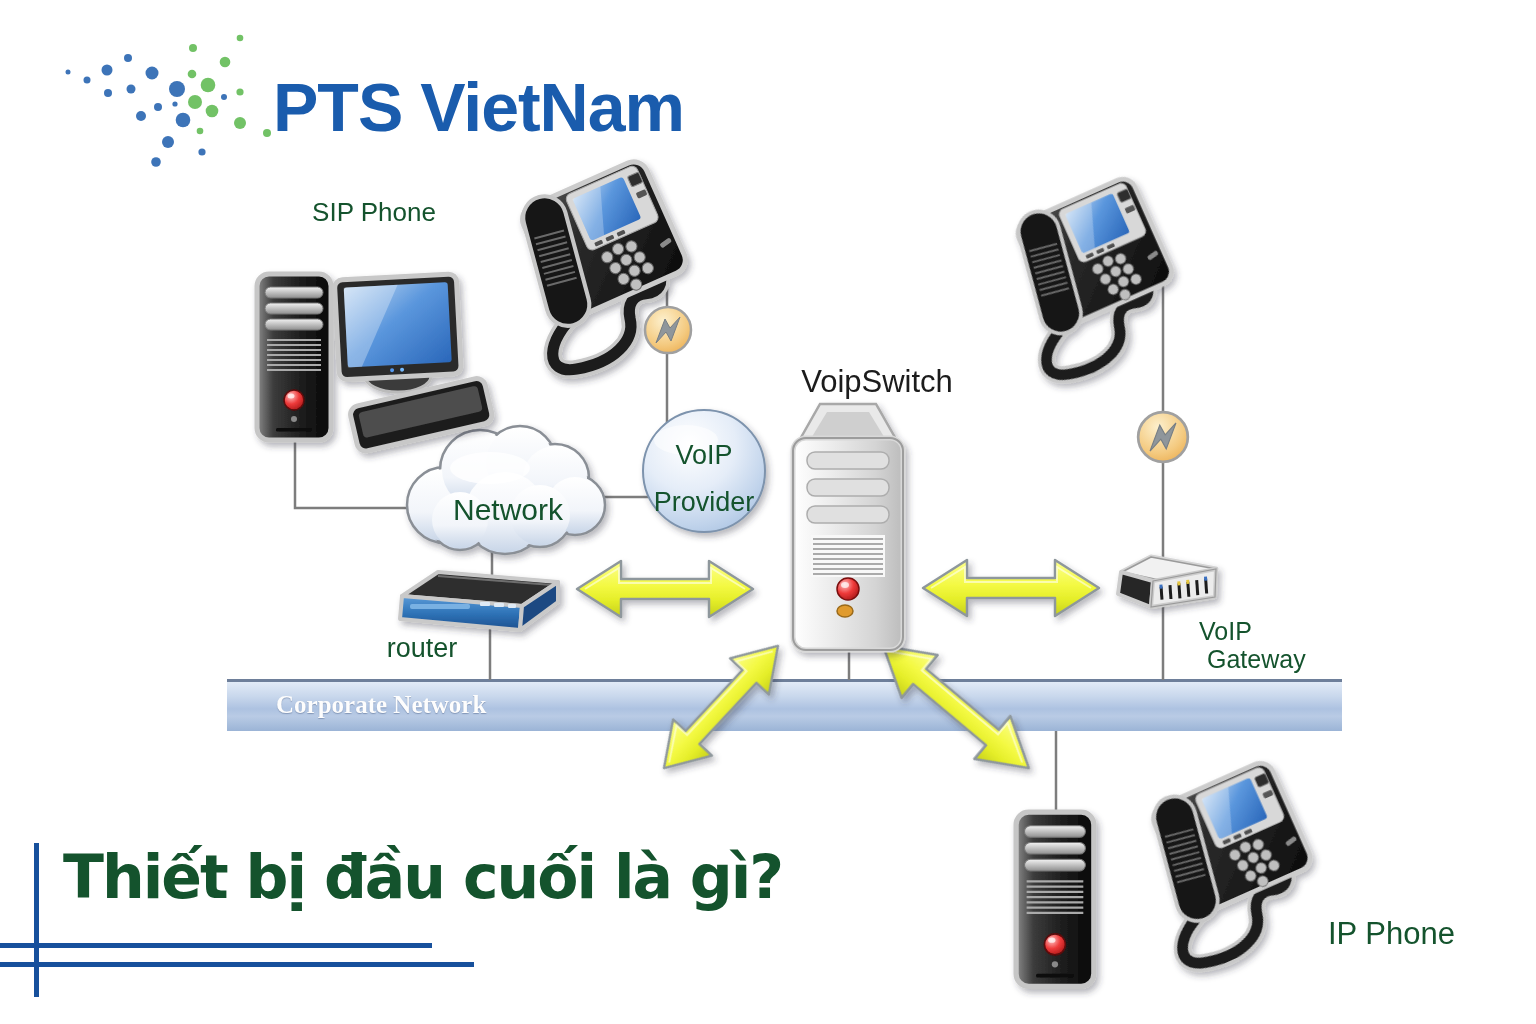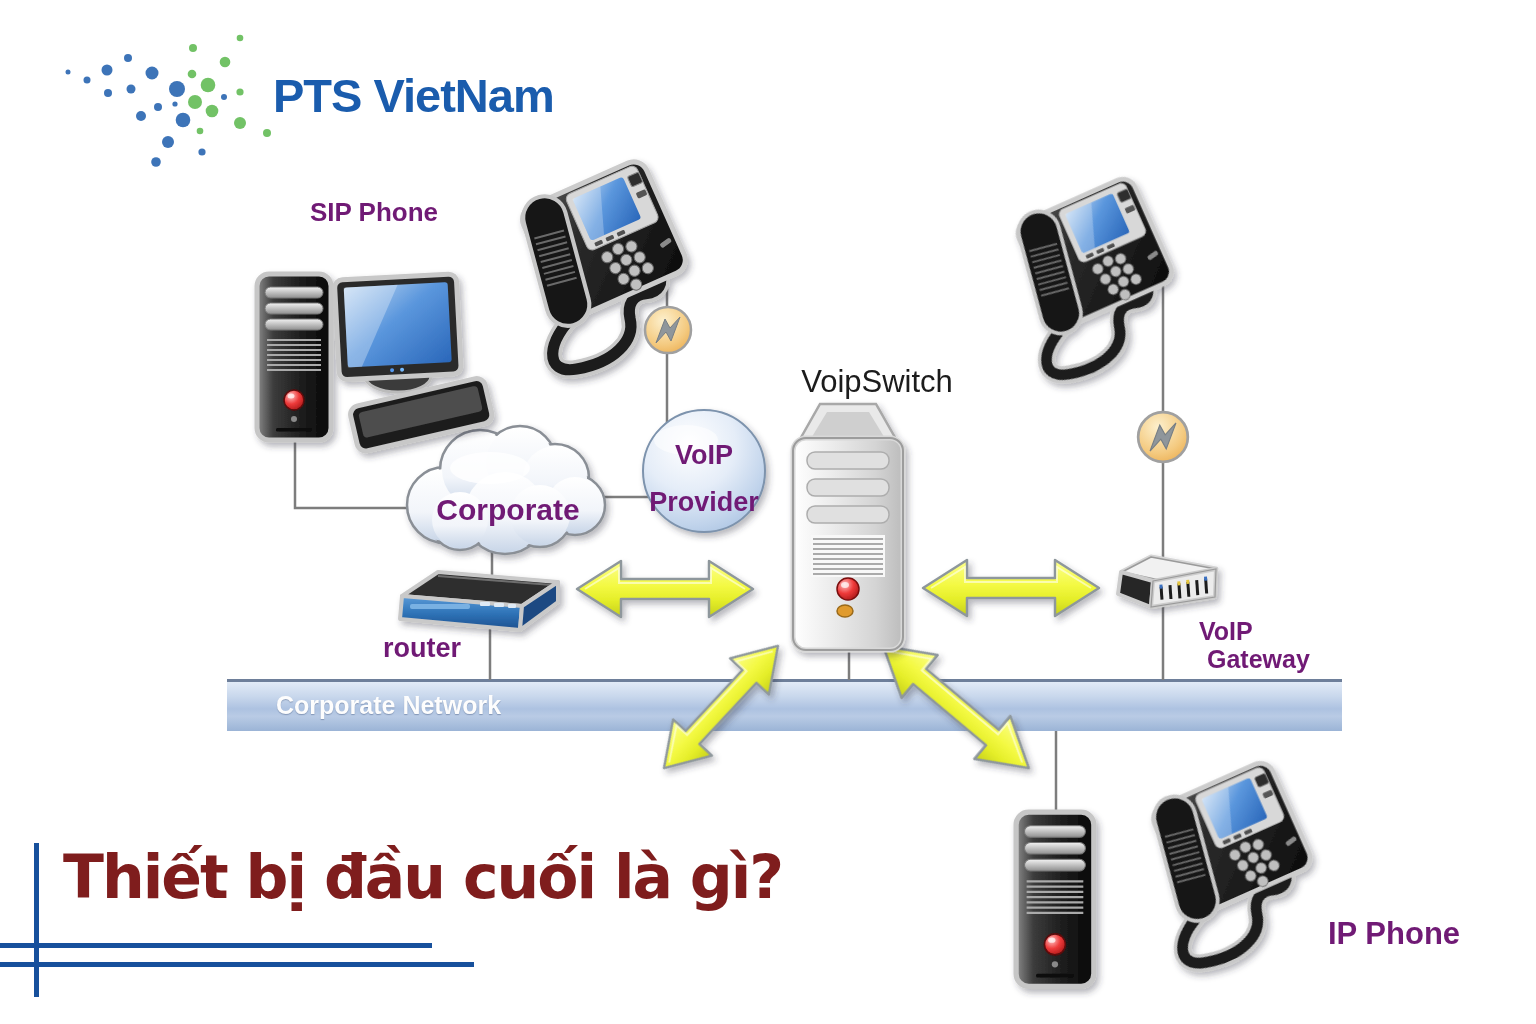--- a/index.html
+++ b/index.html
@@ -1,40 +1,40 @@
 <!DOCTYPE html>
 <html><head>
 <meta charset="utf-8">
 <style>
   html,body{margin:0;padding:0;background:#ffffff;}
   #canvas{position:relative;width:1536px;height:1024px;background:#ffffff;overflow:hidden;
           font-family:"Liberation Sans",sans-serif;}
   .abs{position:absolute;white-space:nowrap;}
   
-  .logo-text{left:273px;top:68px;font-size:47px;font-weight:bold;color:#1a5cad;letter-spacing:-1px;}
+  .logo-text{left:273px;top:68px;font-size:68px;font-weight:bold;color:#1a5cad;letter-spacing:-1px;}
   
-  .lbl{color:#701a75;font-weight:bold;}
+  .lbl{color:#14532d;font-weight:normal;}
   .sip1{left:374px;top:197px;font-size:26px;transform:translateX(-50%);}
   .sip2{left:374px;top:226px;font-size:26px;transform:translateX(-50%);}
   .voipswitch{left:853px;top:364px;font-size:31px;font-weight:400;color:#1c1c1c;transform:translateX(-50%);margin-left:24px;}
   .prov1{left:704px;top:440px;font-size:27px;transform:translateX(-50%);z-index:6;}
   .prov2{left:704px;top:487px;font-size:27px;transform:translateX(-50%);z-index:6;}
   .internet{left:508px;top:493px;font-size:30px;transform:translateX(-50%);z-index:6;}
   .router{left:422px;top:633px;font-size:27px;transform:translateX(-50%);}
   .gw1{left:1199px;top:617px;font-size:25px;}
   .gw2{left:1207px;top:645px;font-size:25px;}
   .ipphone-lbl{left:1328px;top:916px;font-size:31px;}
   
   .netbar{left:227px;top:679px;width:1115px;height:52px;z-index:1;
     border-top:3px solid #6e7f9a;box-sizing:border-box;
-    background:linear-gradient(180deg,#e2ebf7 0%,#c8d7ec 30%,#adc2e1 55%,#b9cbe5 70%,#9bb4d6 100%);}
+    background:linear-gradient(180deg,#e2ebf7 0%,#c8d7ec 30%,#adc2e1 55%,#b9cbe5 70%,#9bb4d6 100%);font-family:Liberation Serif, serif;}
   .netbar-label{position:absolute;left:49px;top:9px;font-size:25px;font-weight:bold;color:#fdfdfd;
     text-shadow:0 1px 1px rgba(40,60,100,.35);}
   
-  .title{left:63px;top:842px;font-size:60px;font-weight:bold;color:#7f1d1d;letter-spacing:-2px;
+  .title{left:63px;top:842px;font-size:60px;font-weight:bold;color:#14532d;letter-spacing:-2px;
     font-family:"DejaVu Sans","Liberation Sans",sans-serif;z-index:3;}
   .vline{left:34px;top:843px;width:5px;height:154px;background:#17509c;z-index:3;}
   .hline1{left:0;top:943px;width:432px;height:5px;background:#17509c;z-index:3;}
   .hline2{left:0;top:962px;width:474px;height:5px;background:#17509c;z-index:3;}
   svg.art{position:absolute;left:0;top:0;z-index:2;}
 </style>
 </head>
 <body>
 
 <div id="canvas">
@@ -352,21 +352,21 @@
 
   <div class="abs logo-text">PTS VietNam</div>
 
   <div class="abs lbl sip1">SIP Phone</div>
 
   <div class="abs voipswitch">VoipSwitch</div>
 
   <div class="abs lbl prov1">VoIP</div>
   <div class="abs lbl prov2">Provider</div>
 
-  <div class="abs lbl internet">Corporate</div>
+  <div class="abs lbl internet">Network</div>
   <div class="abs lbl router">router</div>
 
   <div class="abs lbl gw1">VoIP</div>
   <div class="abs lbl gw2">Gateway</div>
 
   <div class="abs lbl ipphone-lbl">IP Phone</div>
 
   <div class="abs title">Thiết bị đầu cuối là gì?</div>
   <div class="abs vline"></div>
   <div class="abs hline1"></div>

